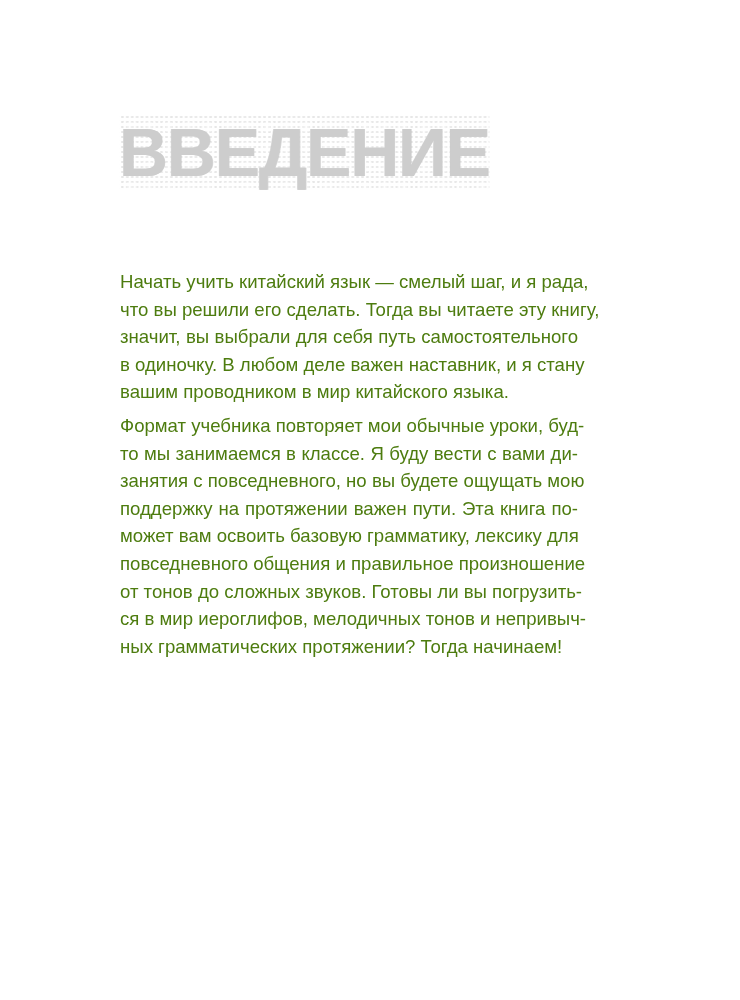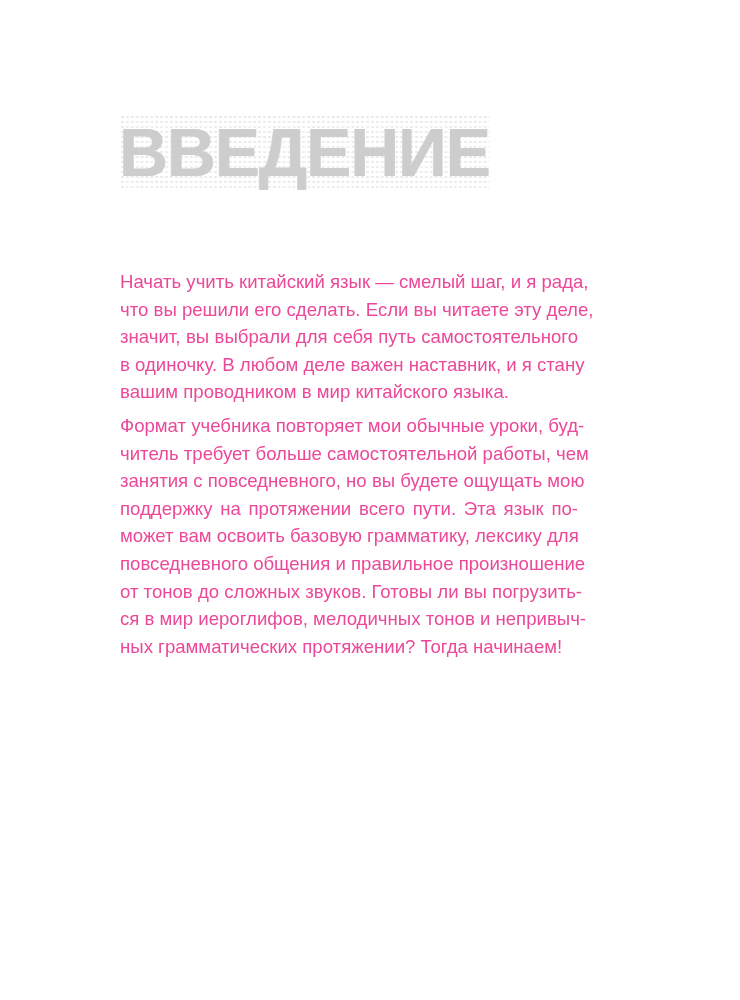--- a/index.html
+++ b/index.html
@@ -46,21 +46,21 @@
     background-size: 4px 4px, 5px 5px;
   }
   .body-text {
     position: absolute;
     left: 120px;
     top: 268px;
     width: 458px;
     font-family: "Liberation Sans", sans-serif;
     font-size: 18.6px;
     line-height: 27.6px;
-    color: #ec4899;
+    color: #4d7c0f;
   }
   .paragraph {
     margin: 0;
   }
   .paragraph + .paragraph {
     margin-top: 6px;
   }
   .line {
     display: block;
     text-align: justify;
@@ -78,31 +78,31 @@
 <div class="page">
 
   <h1 class="chapter-title">
     <span class="grain">ВВЕДЕНИЕ</span>
   </h1>
 
   <div class="body-text">
 
     <p class="paragraph">
       <span class="line">Начать учить китайский язык — смелый шаг, и я рада,</span>
-      <span class="line">что вы решили его сделать. Если вы читаете эту деле,</span>
+      <span class="line">что вы решили его сделать. Тогда вы читаете эту книгу,</span>
       <span class="line">значит, вы выбрали для себя путь самостоятельного</span>
       <span class="line">в одиночку. В любом деле важен наставник, и я стану</span>
       <span class="line last">вашим проводником в мир китайского языка.</span>
     </p>
 
     <p class="paragraph">
       <span class="line">Формат учебника повторяет мои обычные уроки, буд-</span>
-      <span class="line">читель требует больше самостоятельной работы, чем</span>
+      <span class="line">то мы занимаемся в классе. Я буду вести с вами ди-</span>
       <span class="line">занятия с повседневного, но вы будете ощущать мою</span>
-      <span class="line">поддержку на протяжении всего пути. Эта язык по-</span>
+      <span class="line">поддержку на протяжении важен пути. Эта книга по-</span>
       <span class="line">может вам освоить базовую грамматику, лексику для</span>
       <span class="line">повседневного общения и правильное произношение</span>
       <span class="line">от тонов до сложных звуков. Готовы ли вы погрузить-</span>
       <span class="line">ся в мир иероглифов, мелодичных тонов и непривыч-</span>
       <span class="line last">ных грамматических протяжении? Тогда начинаем!</span>
     </p>
 
   </div>
 </div>
 

